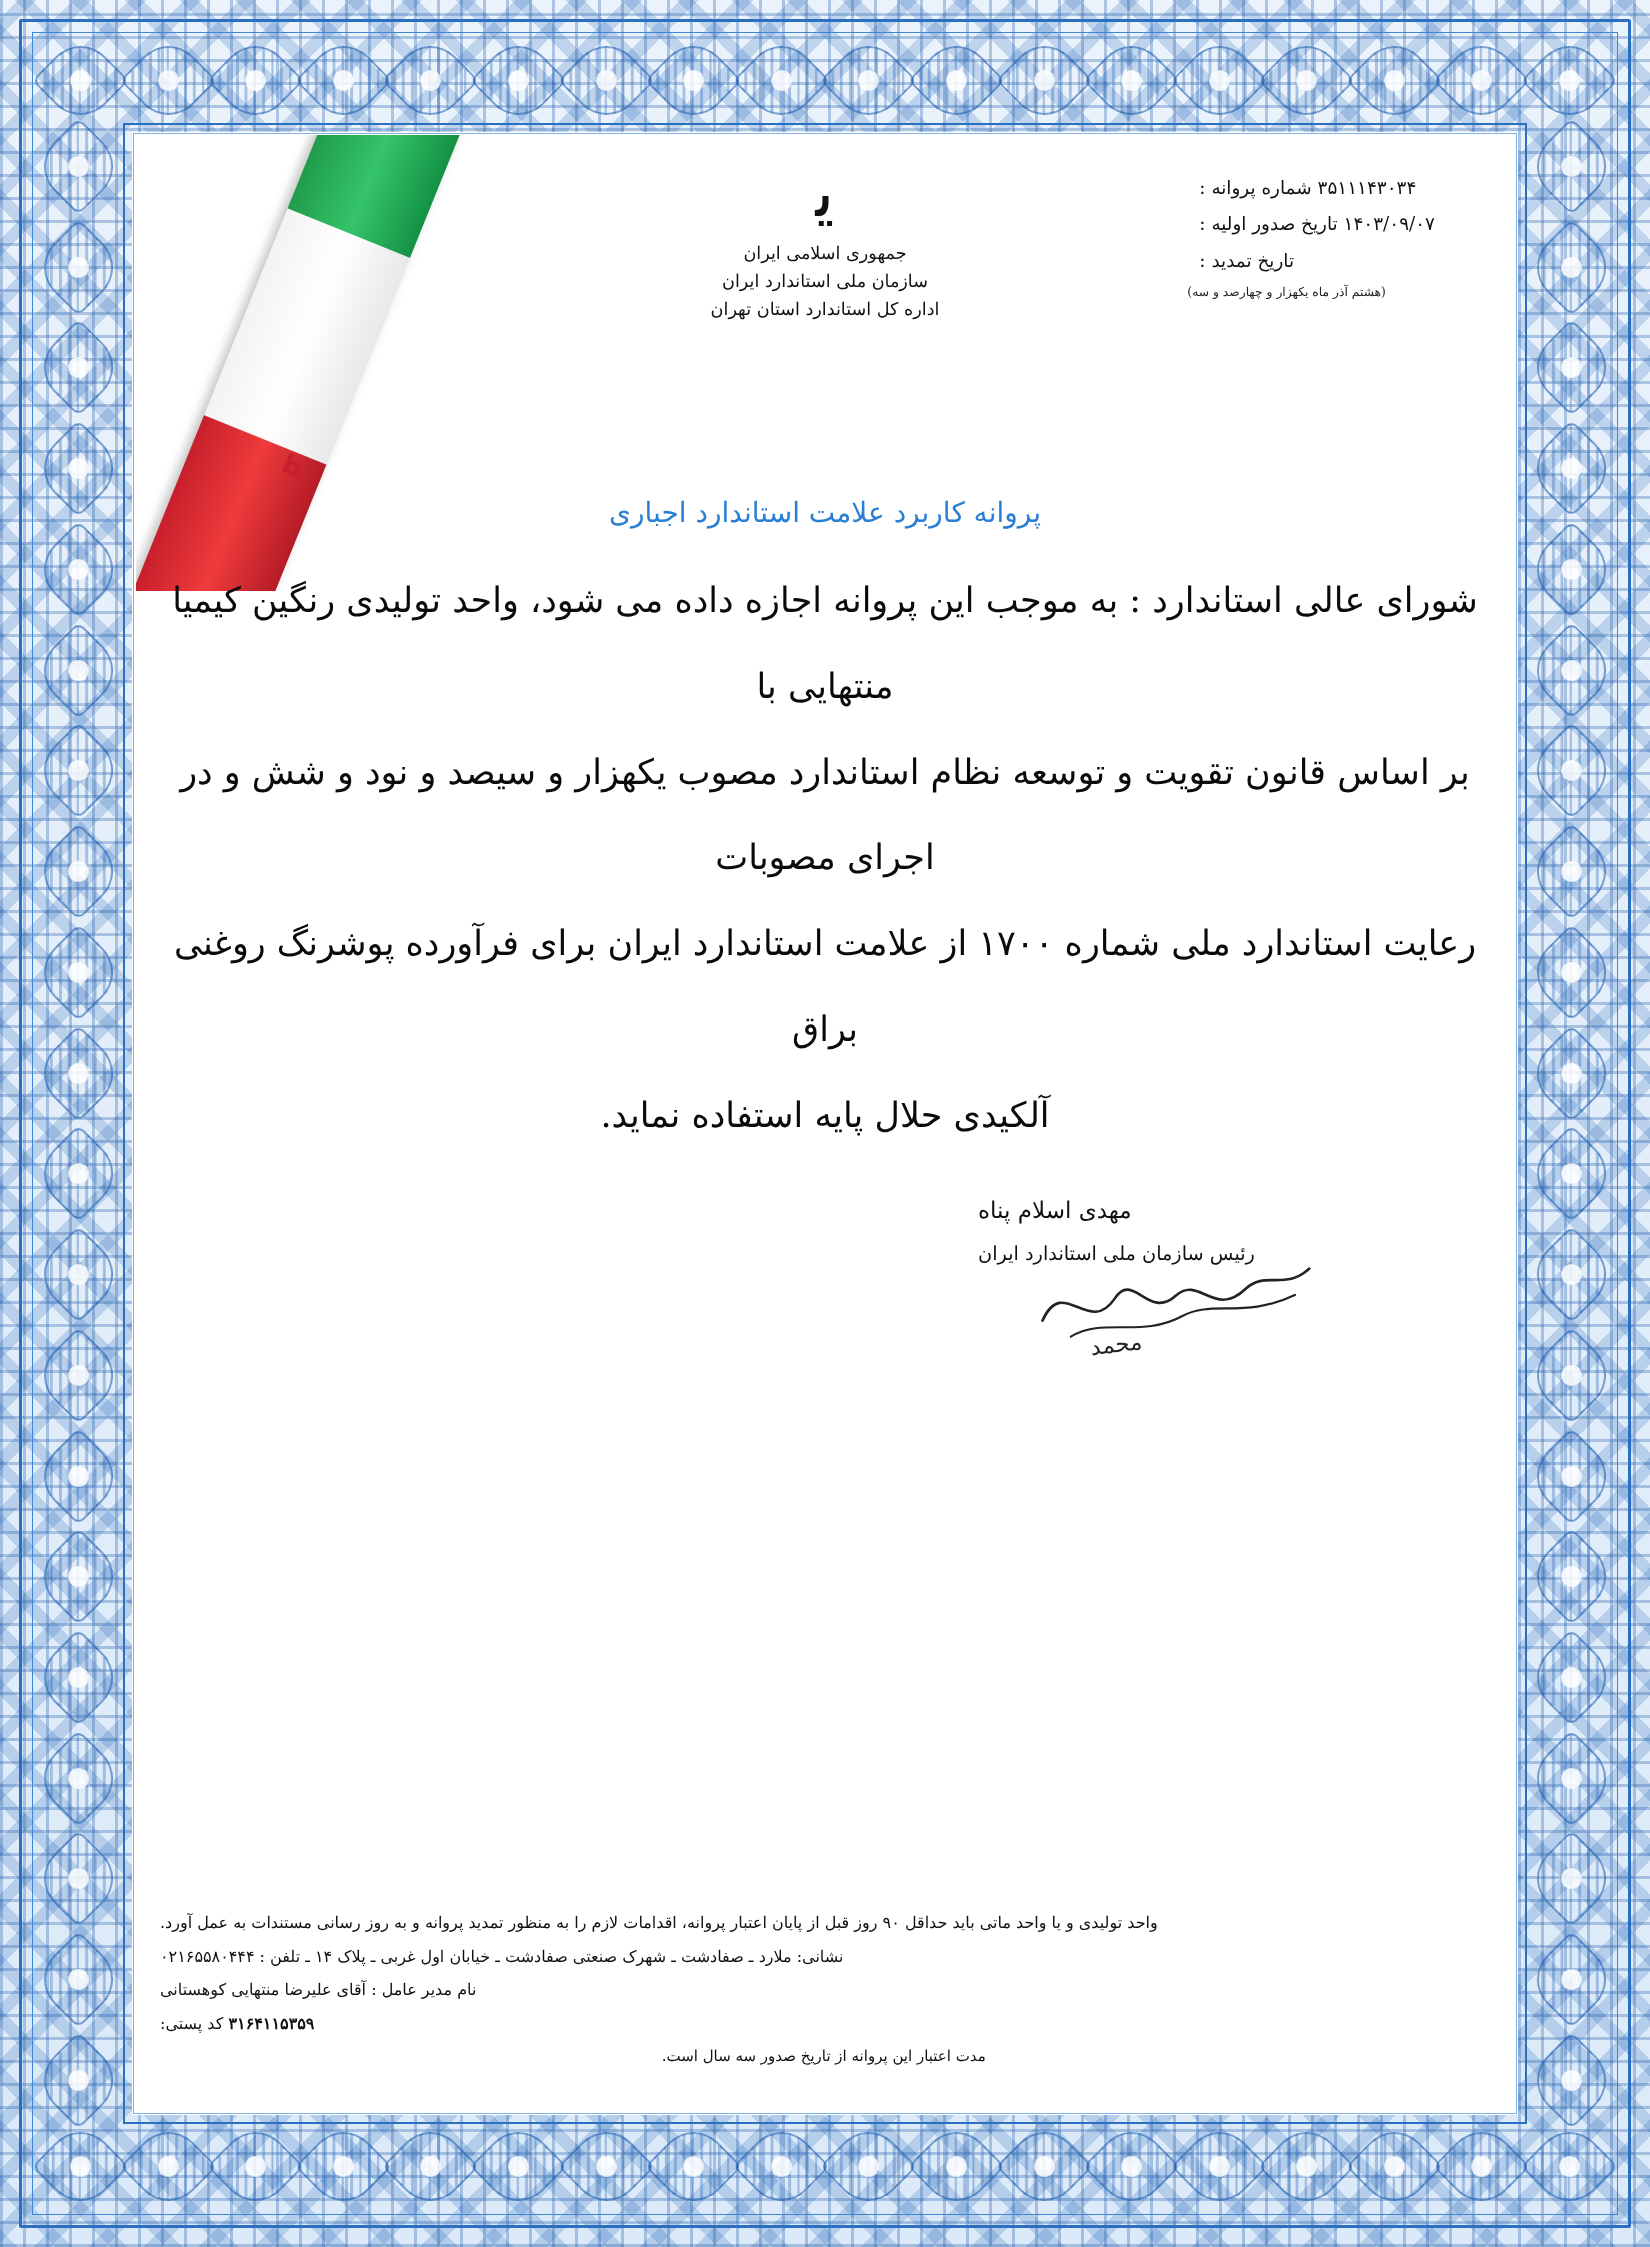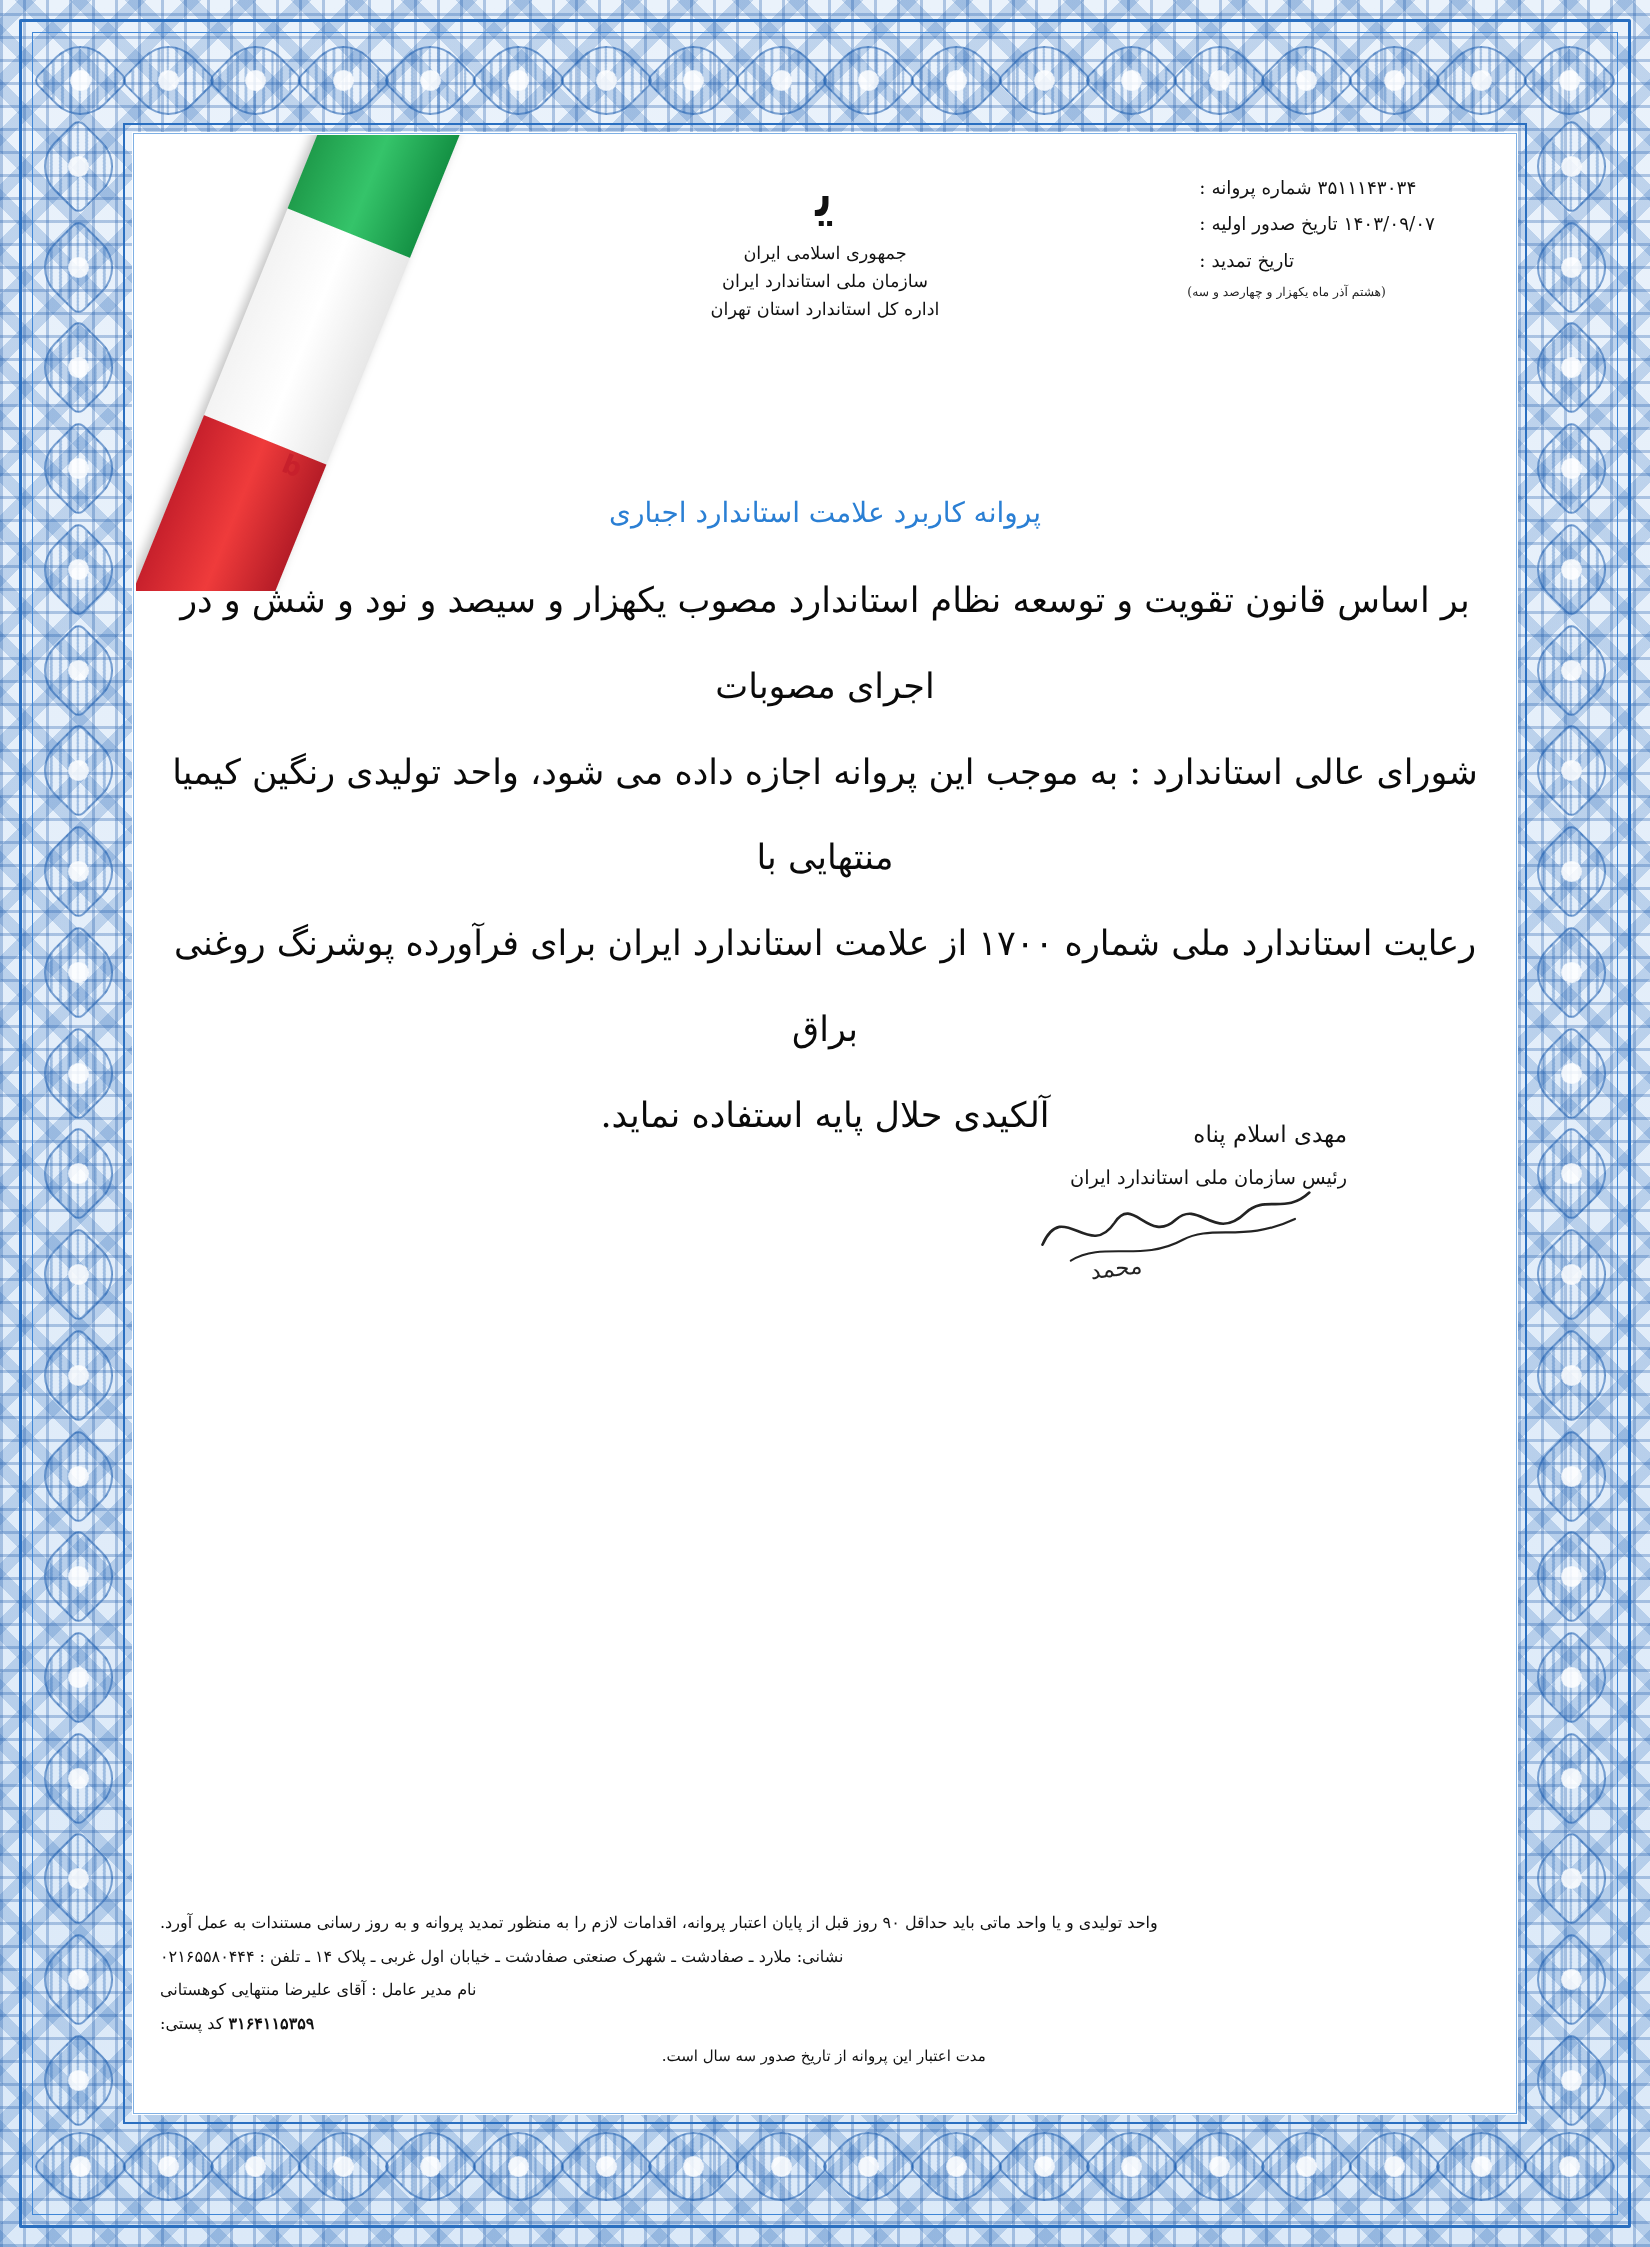--- a/index.html
+++ b/index.html
@@ -190,23 +190,23 @@
     font-size: 35px;
     line-height: 2.45;
     color: #0a0a0a;
     font-family: "DejaVu Serif", "Liberation Serif", serif;
   }
   .body-text p { margin: 0; }
 
   
   .sign-block {
     position: absolute;
-    top: 976px;
+    top: 1052px;
     right: 158px;
-    text-align: right;
+    text-align: left;
     width: 369px;
   }
   .sign-name {
     font-size: 23px;
     color: #111;
     font-family: "DejaVu Serif", "Liberation Serif", serif;
   }
   .sign-role {
     font-size: 19.3px;
     color: #111;
@@ -380,22 +380,22 @@
       <div class="row">
         <span></span>
         <span>تاریخ تمدید :</span>
       </div>
       <div class="note">(هشتم آذر ماه یکهزار و چهارصد و سه)</div>
     </div>
 
     <div class="doc-title">پروانه کاربرد علامت استاندارد اجباری</div>
 
     <div class="body-text">
+      <p>شورای عالی استاندارد :  به موجب این پروانه اجازه داده می شود، واحد تولیدی رنگین کیمیا منتهایی با</p>
       <p>بر اساس قانون تقویت و توسعه نظام استاندارد مصوب یکهزار و سیصد و نود و شش و در اجرای مصوبات</p>
-      <p>شورای عالی استاندارد :  به موجب این پروانه اجازه داده می شود، واحد تولیدی رنگین کیمیا منتهایی با</p>
       <p>رعایت استاندارد ملی شماره  ۱۷۰۰ از علامت استاندارد ایران برای فرآورده پوشرنگ روغنی براق</p>
       <p>آلکیدی حلال پایه استفاده نماید.</p>
     </div>
 
     <div class="sign-block">
       <div class="sign-name">مهدی اسلام پناه</div>
       <div class="sign-role">رئیس سازمان ملی استاندارد ایران</div>
       <div class="signature-mark">
         <svg viewBox="0 0 330 120" xmlns="http://www.w3.org/2000/svg" style="font-size:30px">
           <path d="M10,70 C40,20 60,95 95,55 C120,25 130,85 165,60 C195,40 205,92 245,62 C270,44 290,70 320,48" stroke="#111" stroke-width="3" fill="none" stroke-linecap="round"></path>

